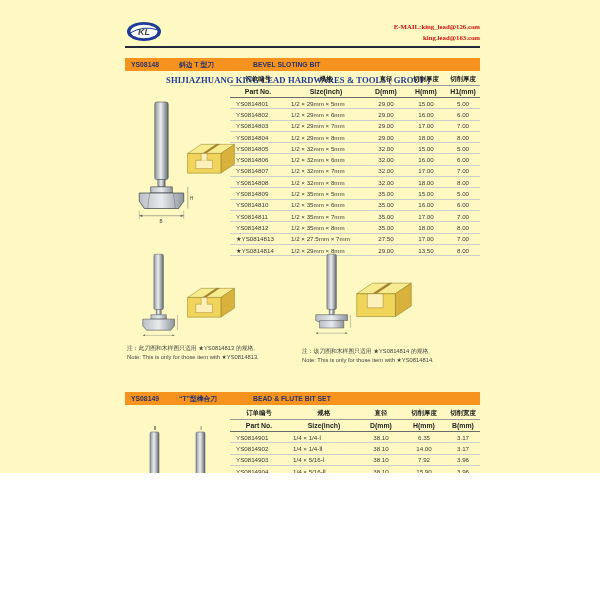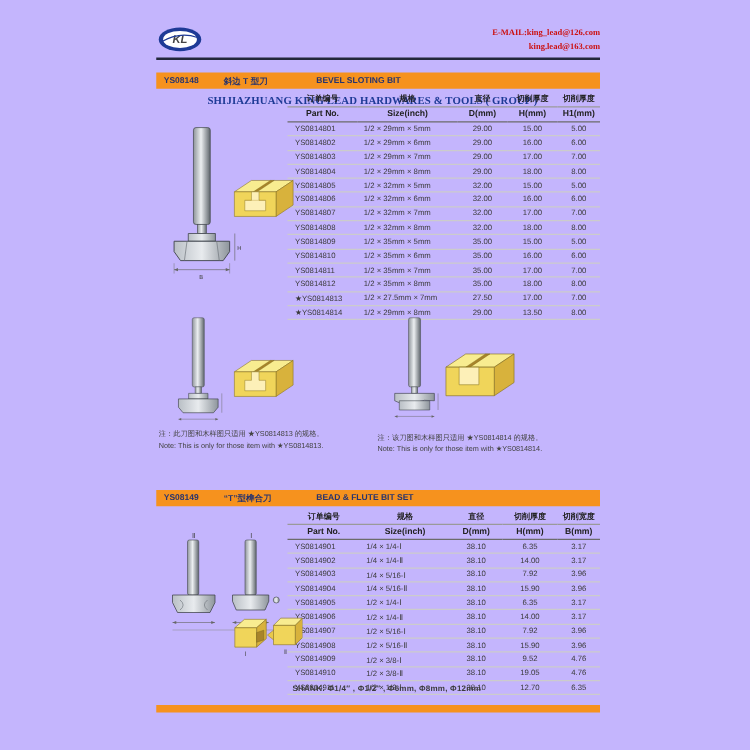--- a/index.html
+++ b/index.html
@@ -1,17 +1,17 @@
 <!DOCTYPE html>
 <html><head>
 <meta charset="utf-8">
 <style>
   html,body{margin:0;padding:0;}
   body{width:600px;height:600px;background:#ffffff;font-family:"Liberation Sans",sans-serif;}
-  .page{position:relative;width:600px;height:600px;background:#c4b5fd;overflow:hidden;}
+  .page{position:relative;width:600px;height:473px;background:#fef9c3;overflow:hidden;}
 
   
   .logo{position:absolute;left:126px;top:21px;width:36px;height:21px;}
   .company{position:absolute;left:166px;top:27px;font-family:"Liberation Serif",serif;
            font-weight:bold;font-size:8.6px;color:#1e3a96;white-space:nowrap;letter-spacing:0.1px;margin-top:48px;}
   .emails{position:absolute;left:378px;top:22px;width:102px;text-align:right;
           font-family:"Liberation Serif",serif;font-weight:bold;font-size:6.8px;color:#cc1212;line-height:1.6;}
   .rule{position:absolute;left:125px;top:46px;width:355px;height:2px;background:#23283a;}
 
   

